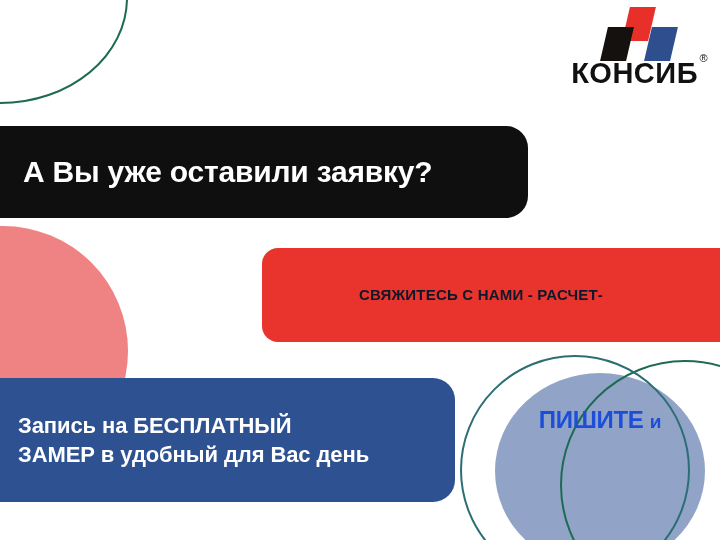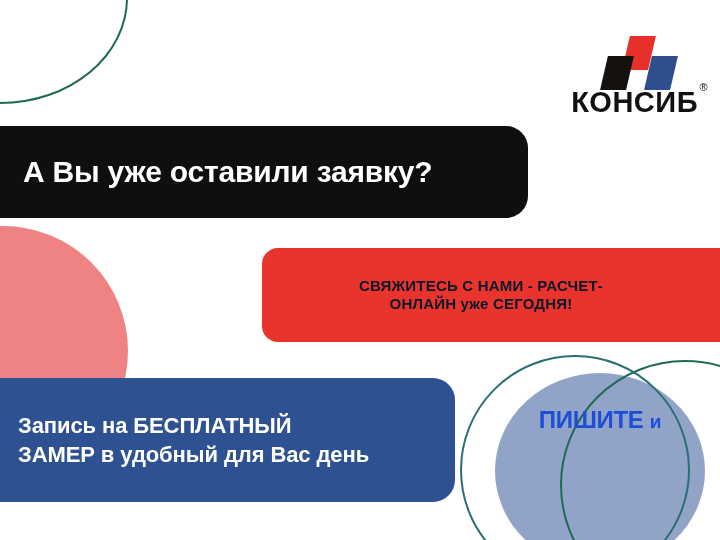--- a/index.html
+++ b/index.html
@@ -76,21 +76,21 @@
     border: 2px solid #2b6f74;
     border-radius: 50%;
     box-sizing: border-box;
     background: transparent;
   }
 
   
   .logo {
     position: absolute;
     right: 12px;
-    top: 34px;
+    top: 5px;
     width: 140px;
     height: 88px;
   }
   .logo-marks {
     position: relative;
     height: 50px;
     width: 140px;
   }
   .logo-rhomb {
     position: absolute;
@@ -280,21 +280,20 @@
     </div>
   </div>
 
   <div class="headline-bar">
     <div class="headline-text">А Вы уже оставили заявку?</div>
   </div>
 
   <div class="red-bar">
     <div class="red-inner">
       <div class="red-line">СВЯЖИТЕСЬ С НАМИ - РАСЧЕТ-</div>
-      <div class="red-line"><span>ОНЛАЙН </span><span class="lower">уже </span><span>СЕГОДНЯ!</span></div>
     </div>
   </div>
 
   <div class="blue-bar">
     <div class="blue-line">Запись на БЕСПЛАТНЫЙ</div>
     <div class="blue-line">ЗАМЕР в удобный для Вас день</div>
   </div>
 
   <div class="cta-circle-text">
     <div><span>ПИШИТЕ </span><span class="small">и</span></div>

